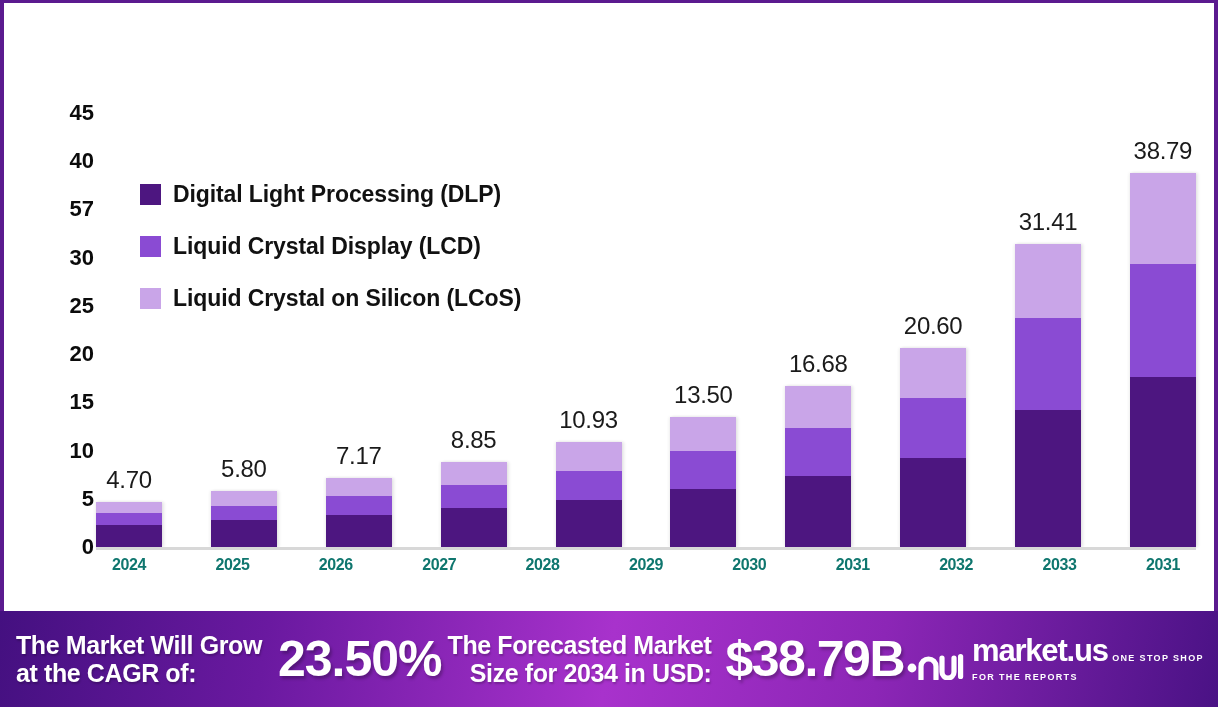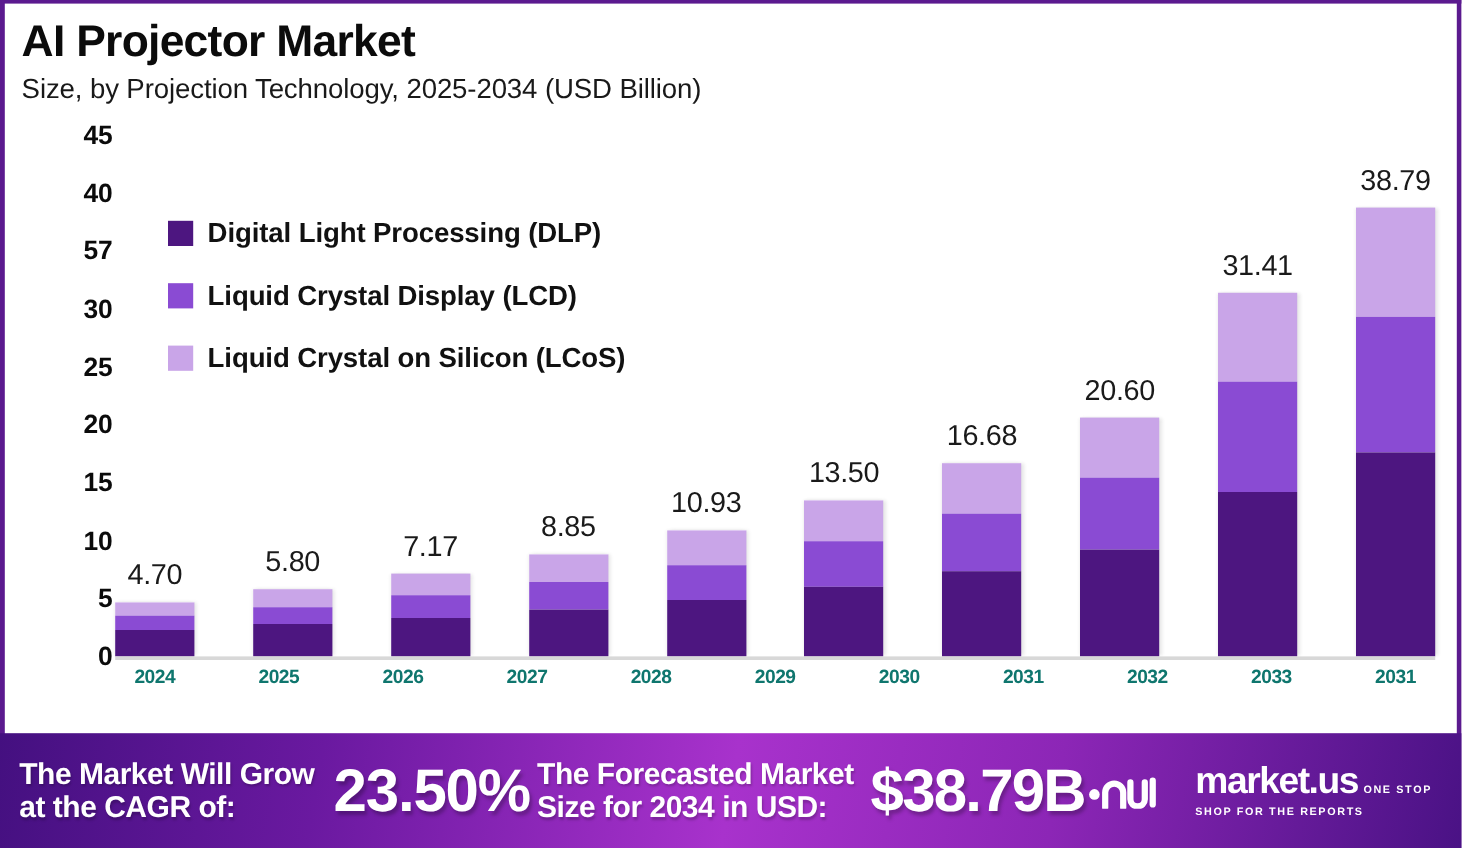--- a/index.html
+++ b/index.html
@@ -108,46 +108,42 @@
   .foot-text {
     color:#ffffff; font-weight:800; line-height:1.12;
     text-shadow:1px 2px 2px rgba(0,0,0,0.22);
     white-space:nowrap;
   }
   #foot-cagr-label { font-size:25px; margin-left:16px; letter-spacing:-0.4px; }
   #foot-cagr-value {
     font-size:50px; font-weight:800; color:#fff; margin-left:16px;
     text-shadow:2px 3px 3px rgba(0,0,0,0.25); letter-spacing:-1px;
   }
-  #foot-size-label { font-size:25px; margin-left:6px; letter-spacing:-0.4px; }
+  #foot-size-label { font-size:25px; margin-left:6px; letter-spacing:-0.4px;text-align:right; }
   #foot-size-value {
     font-size:50px; font-weight:800; color:#fff; margin-left:14px;
     text-shadow:2px 3px 3px rgba(0,0,0,0.25); letter-spacing:-1.5px;
   }
-  #logo { display:flex; align-items:center; margin-left:2px;gap:24px; }
+  #logo { display:flex; align-items:flex-end; margin-left:2px; }
   #logo-mark { flex:0 0 auto; }
   #logo-text { margin-left:8px; }
   #logo-name {
     font-size:31px; font-weight:800; color:#ffffff;
     letter-spacing:-1.2px; line-height:1;
   }
   #logo-tagline {
     font-size:9px; font-weight:700; color:#ffffff;
     letter-spacing:1.35px; margin-top:3px; line-height:1;
   }
 </style>
 </head>
 <body>
 
 <div id="page">
 
-  <div id="header">
-    <div id="chart-title">AI Projector Market</div>
-    <div id="chart-subtitle">Size, by Projection Technology, 2025-2034 (USD Billion)</div>
-  </div>
 
   <div id="plot">
 
     <div id="yaxis">
         <div class="ytick" style="top: 0px;">45</div>
         <div class="ytick" style="top: 48.2222px;">40</div>
         <div class="ytick" style="top: 96.4444px;">57</div>
         <div class="ytick" style="top: 144.667px;">30</div>
         <div class="ytick" style="top: 192.889px;">25</div>
         <div class="ytick" style="top: 241.111px;">20</div>

